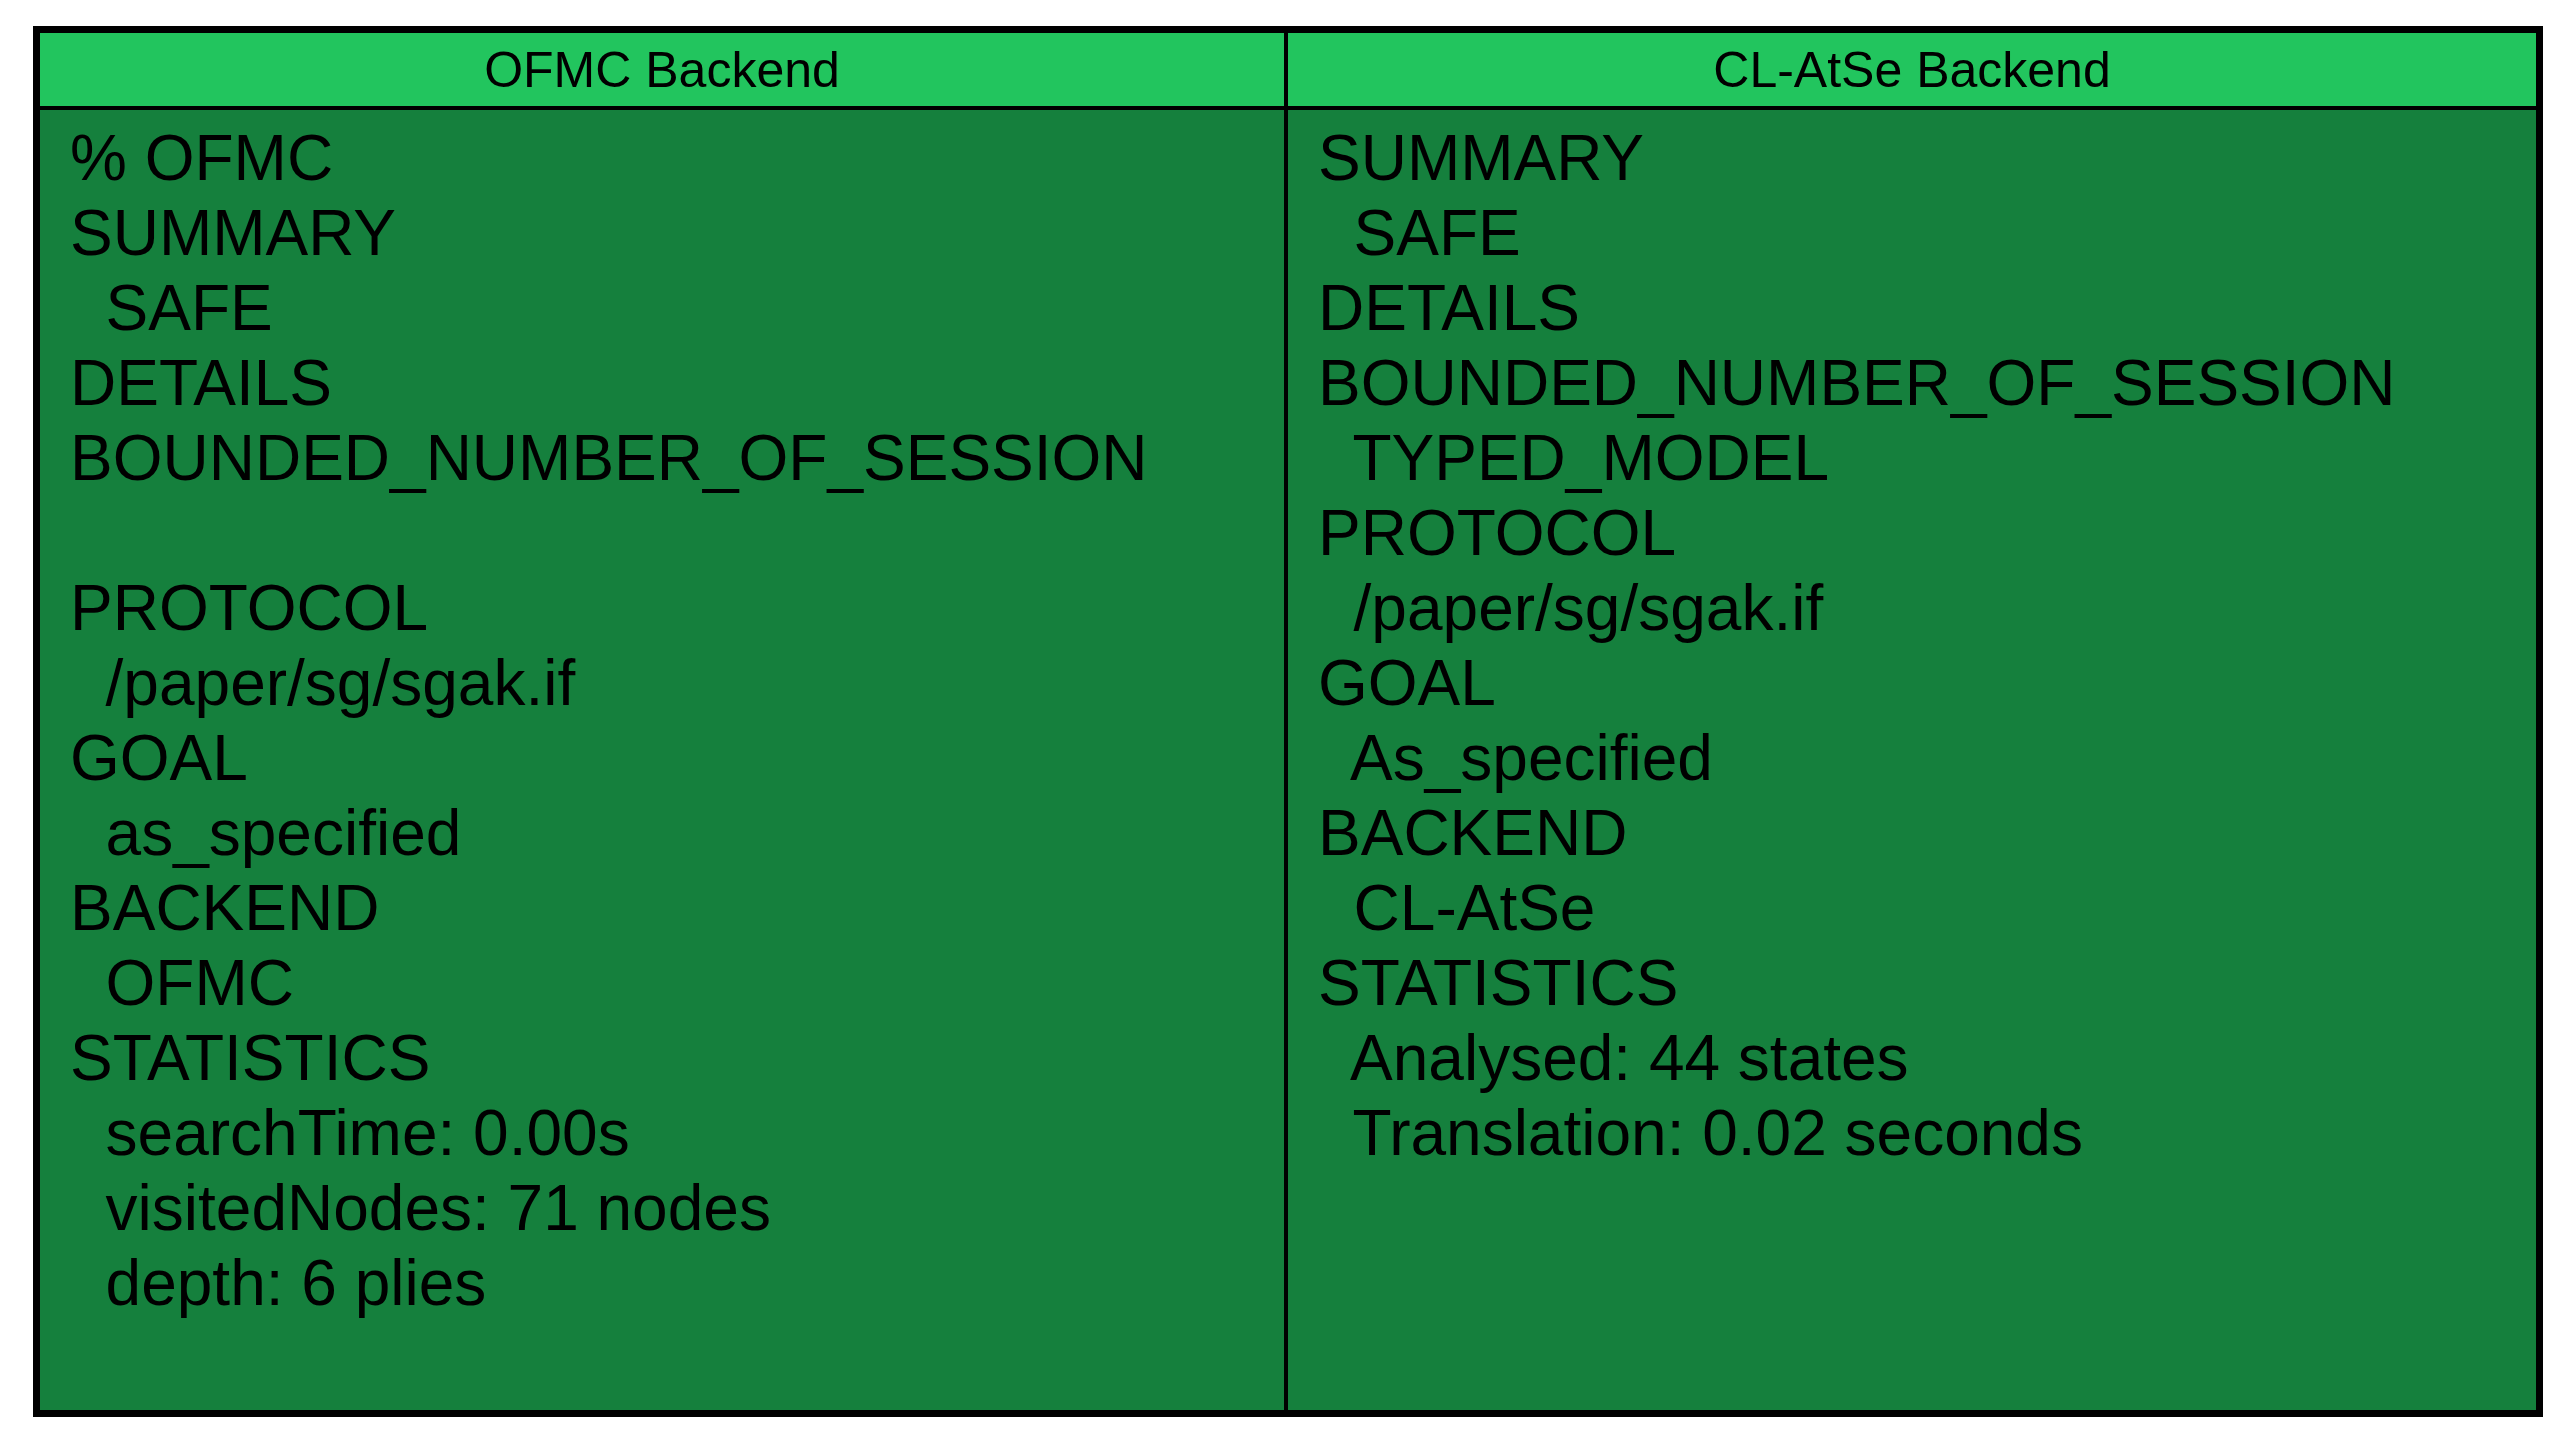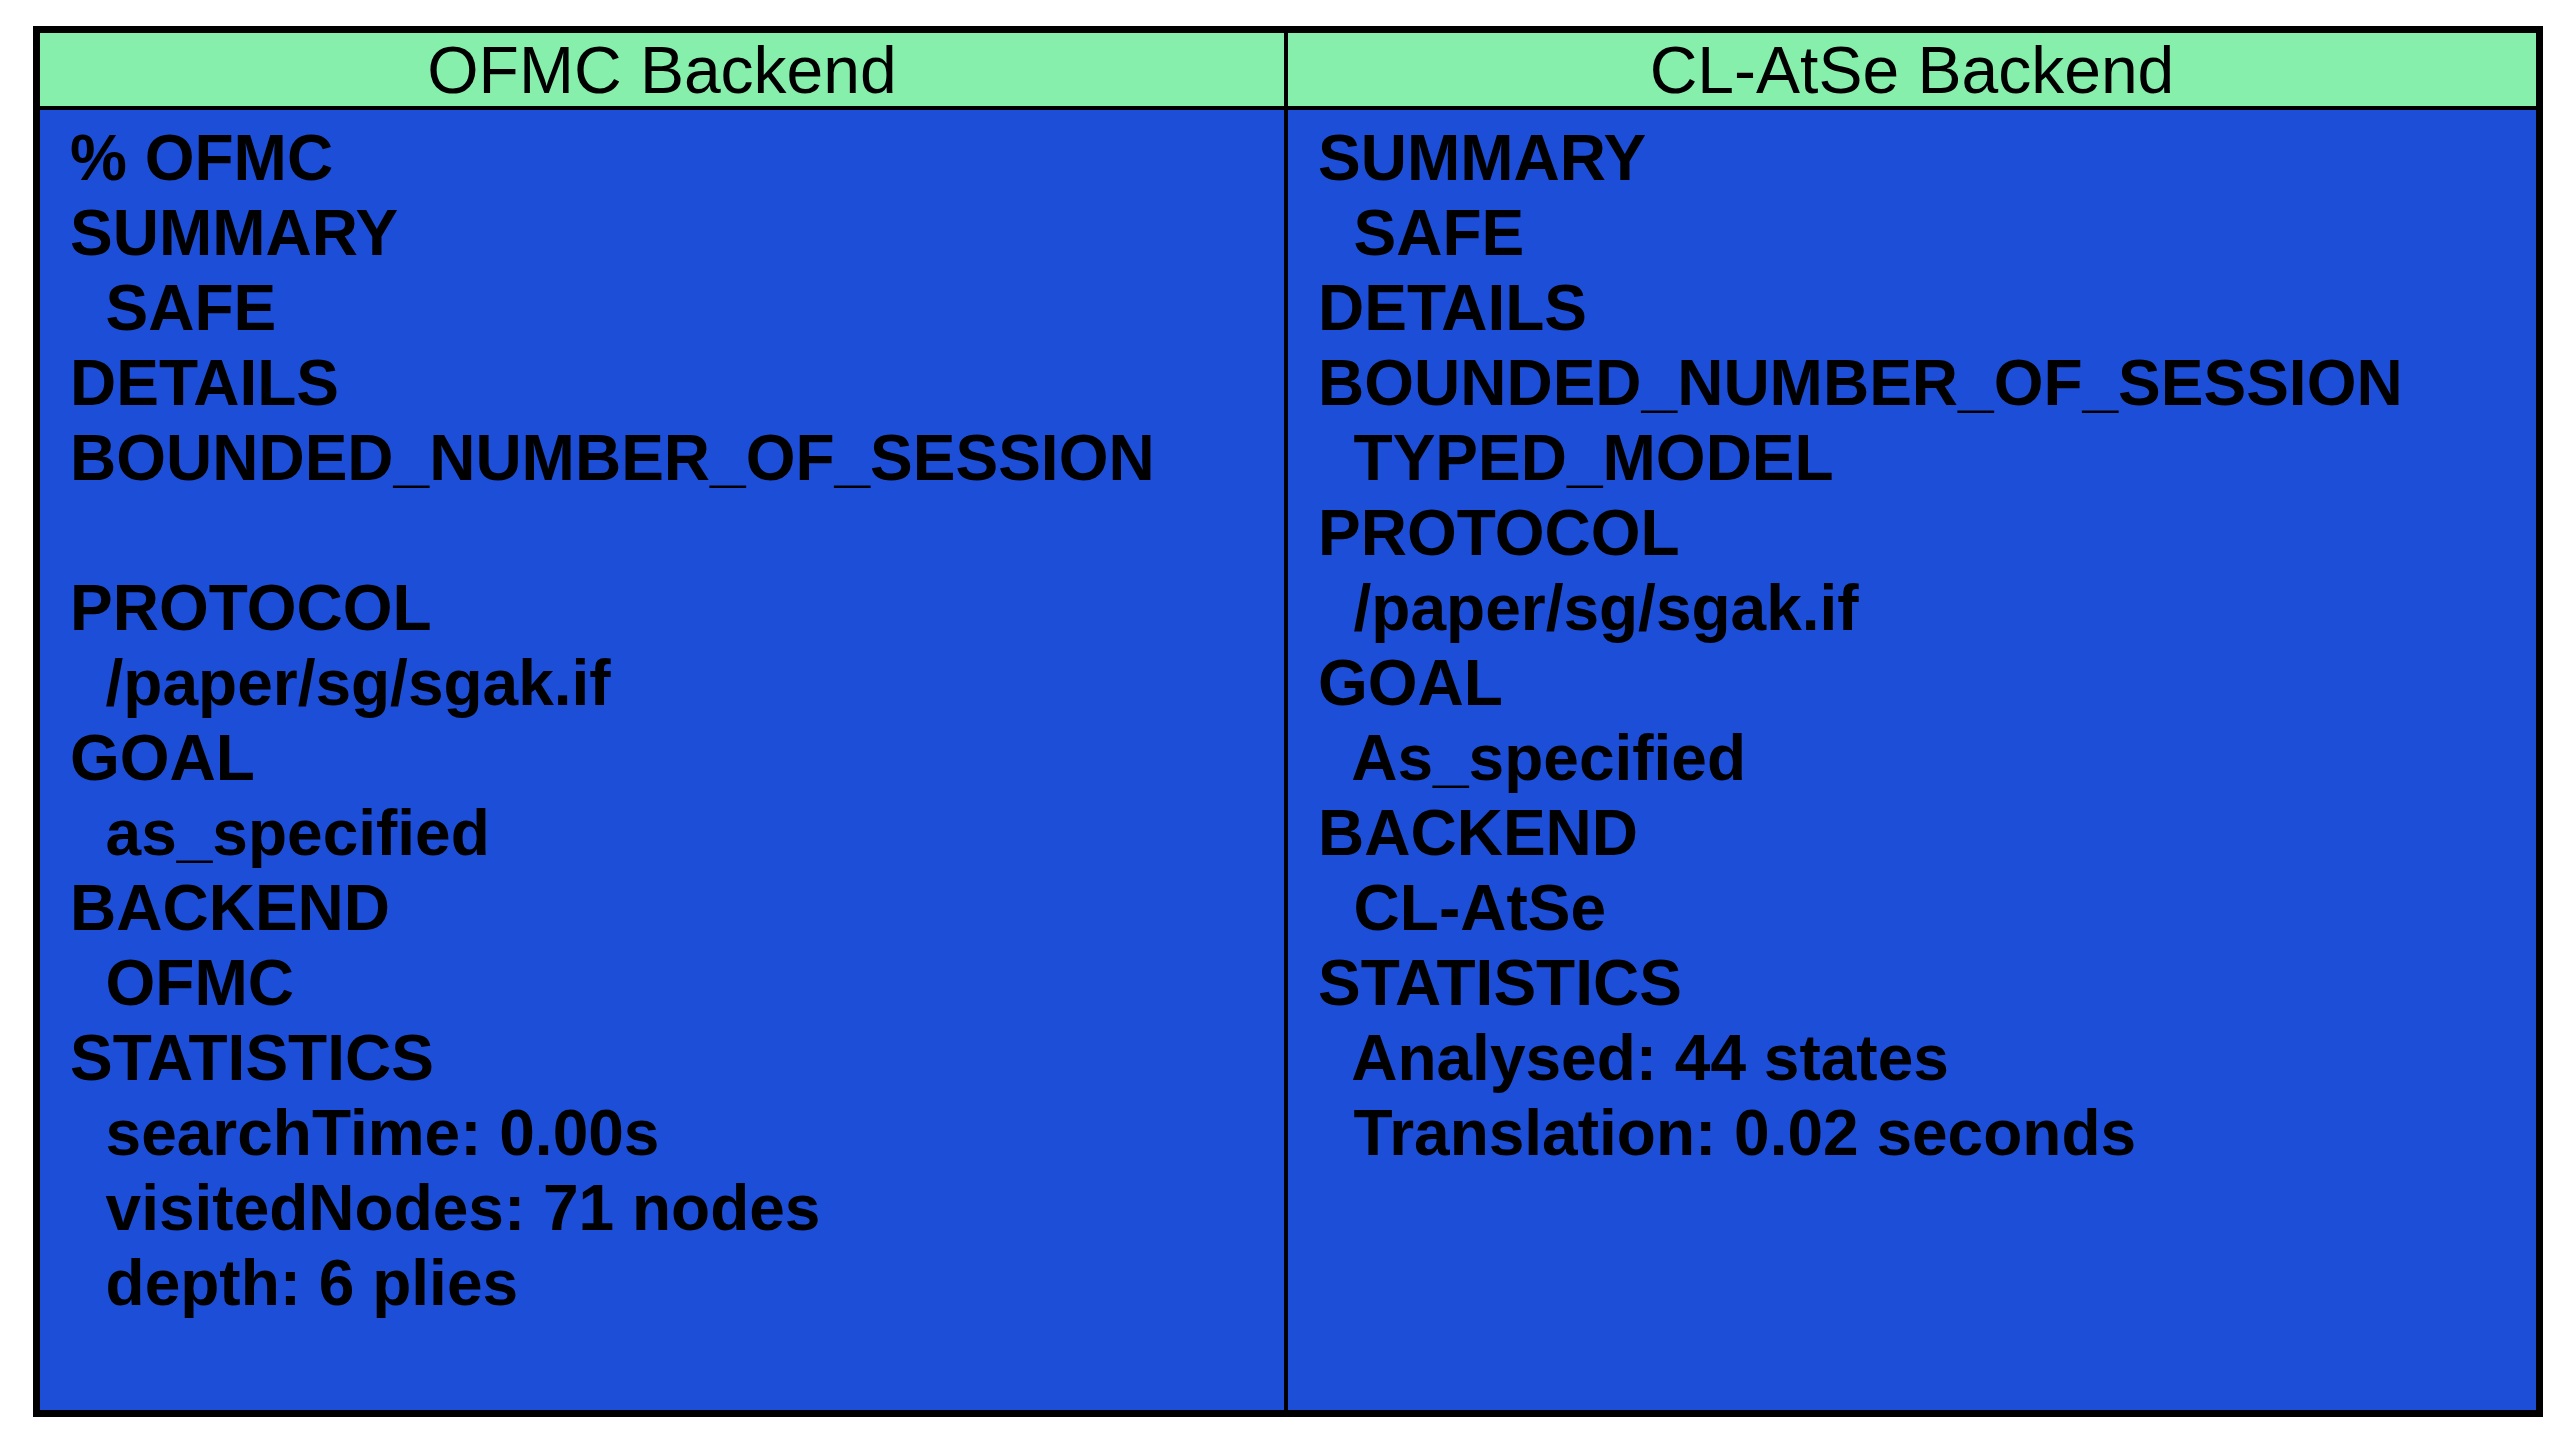--- a/index.html
+++ b/index.html
@@ -30,34 +30,33 @@
     display: grid;
     grid-template-columns: 1fr 1fr;
     grid-template-rows: 77px 1fr;
   }
   .header-cell {
     box-sizing: border-box;
     border-bottom: 4.7px solid #000000;
     display: flex;
     align-items: center;
     justify-content: center;
-    font-size: 66px;
+    font-size: 50px;
     line-height: 1;
-    background: #86efac;
+    background: #22c55e;
   }
   .header-cell.left-col {
     border-right: 4.7px solid #000000;
   }
   .body-cell {
     box-sizing: border-box;
     padding: 11px 0 0 30px;
     font-size: 64px;
-    background: #1d4ed8;
+    background: #15803d;
     overflow: hidden;
-    font-weight: bold;
   }
   .body-cell.left-col {
     border-right: 4.7px solid #000000;
   }
   .line {
     white-space: pre;
     line-height: 75px;
     min-height: 75px;
   }
 </style>

